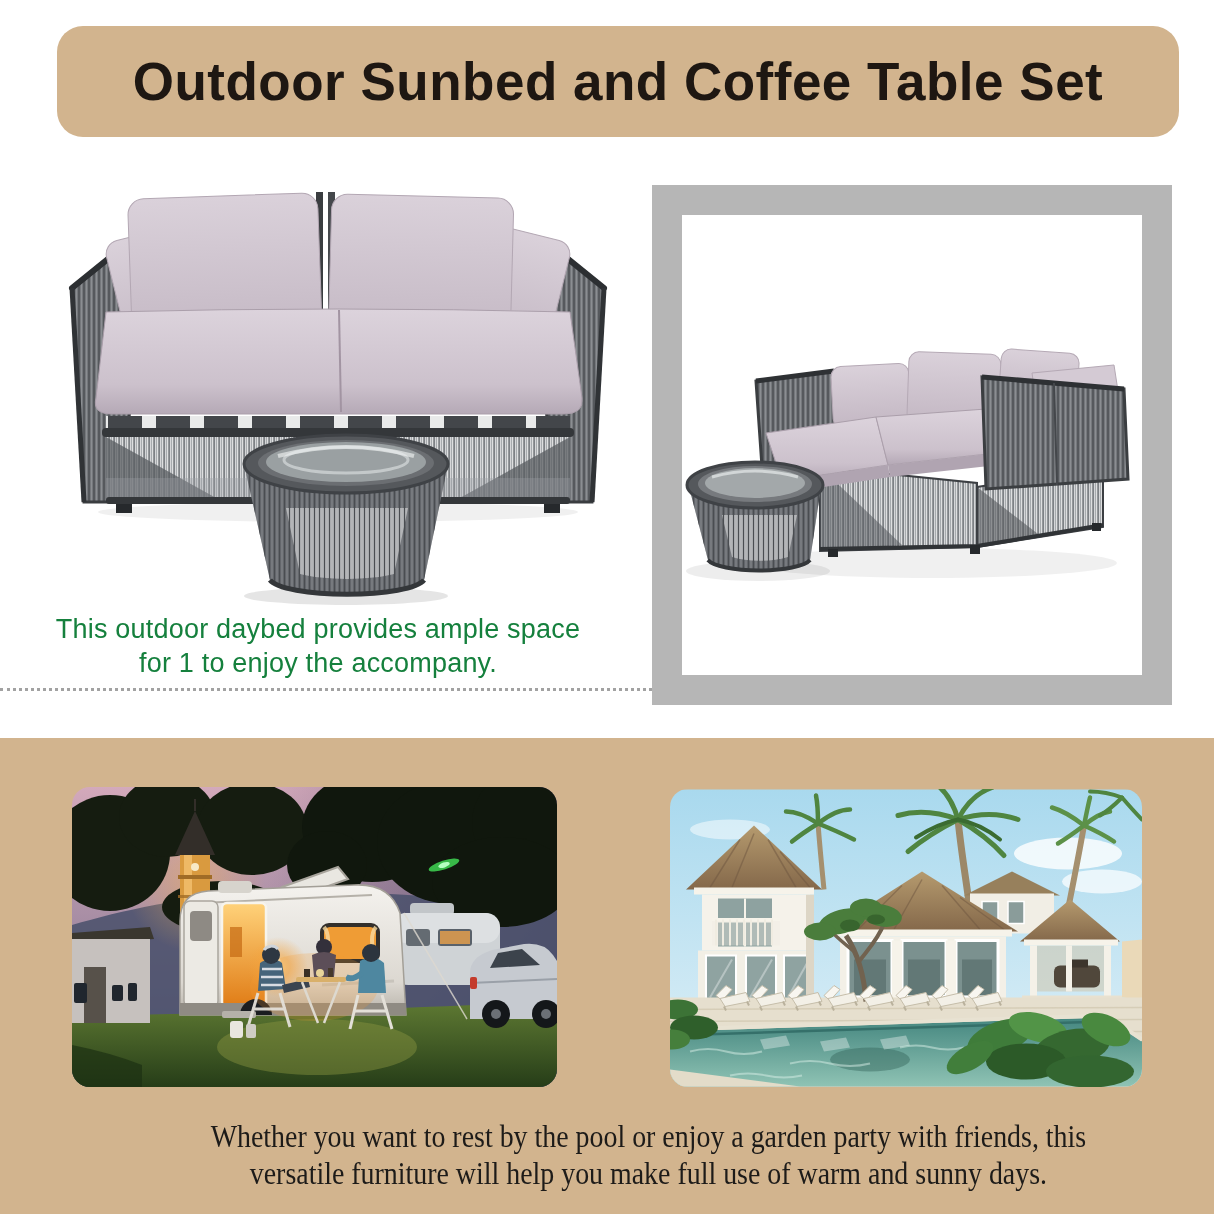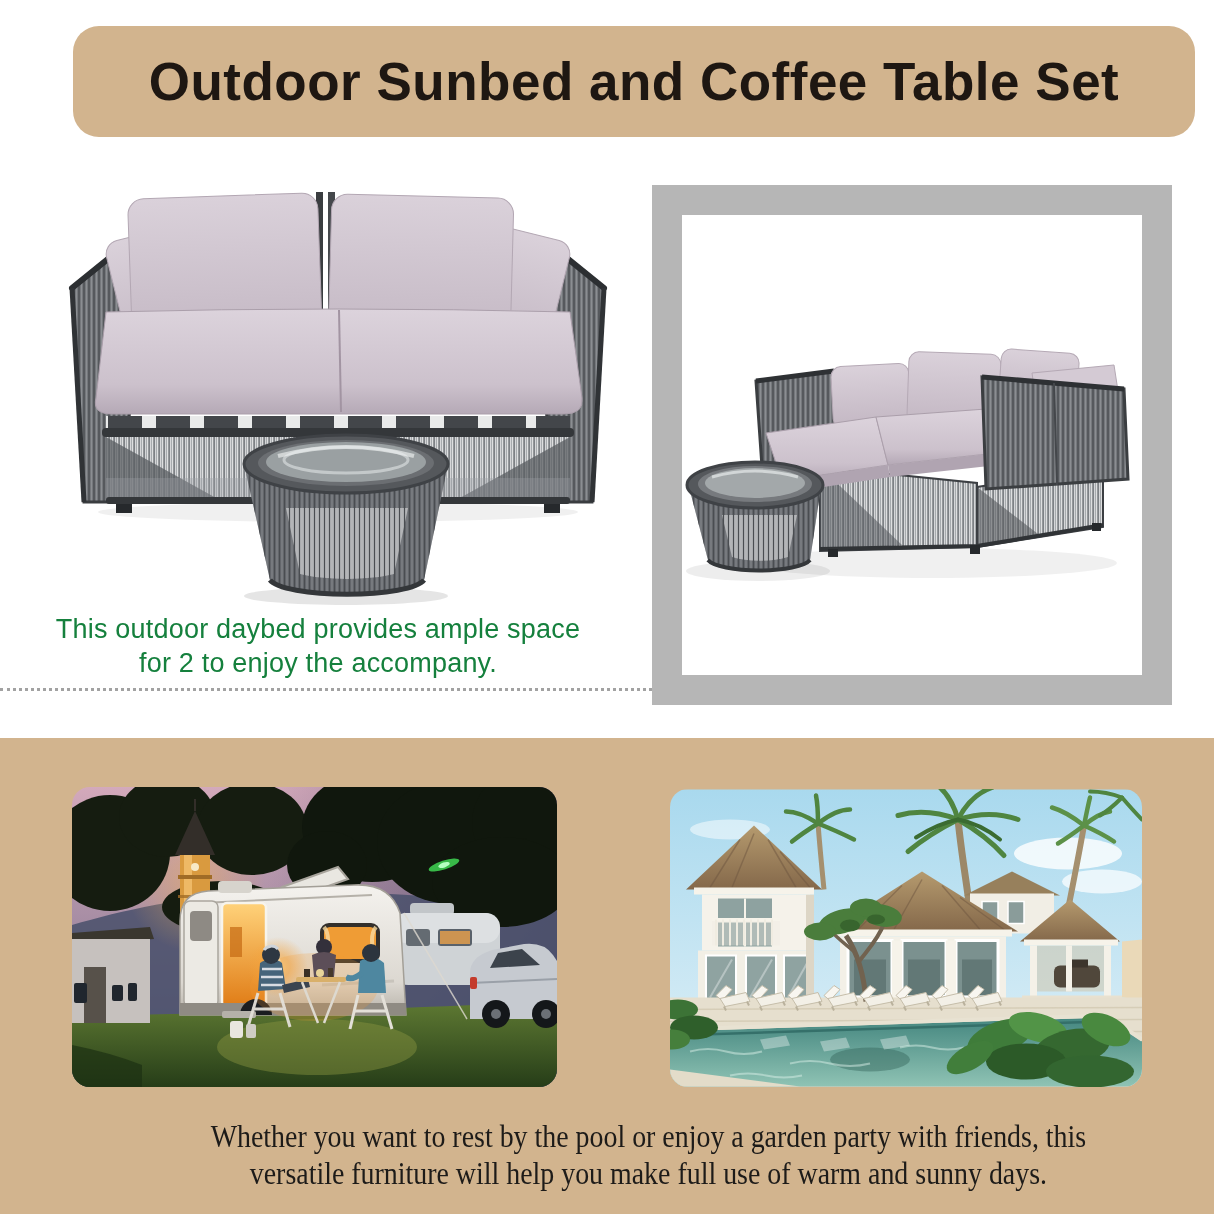--- a/index.html
+++ b/index.html
@@ -1,19 +1,19 @@
 <!DOCTYPE html>
 <html><head>
 <meta charset="utf-8">
 <style>
   html,body{margin:0;padding:0;background:#ffffff;}
   .stage{position:relative;width:1214px;height:1214px;background:#ffffff;overflow:hidden;
          font-family:"Liberation Sans",sans-serif;}
   .banner{position:absolute;left:57px;top:26px;width:1122px;height:111px;background:#d2b48e;
-          border-radius:26px;display:flex;align-items:center;justify-content:center;margin-left:16px;}
+          border-radius:26px;display:flex;align-items:center;justify-content:center;}
   .banner-title{font-family:"Liberation Sans",sans-serif;font-weight:700;font-size:53px;
           color:#1e1712;letter-spacing:.5px;white-space:nowrap;}
   .photo-front{position:absolute;left:58px;top:160px;width:560px;height:450px;}
   .caption{position:absolute;left:0px;top:612px;width:636px;text-align:center;
           font-size:27px;line-height:34px;color:#15803d;letter-spacing:.2px;}
   .divider{position:absolute;left:0px;top:688px;width:652px;height:0;
           border-top:3px dotted #a2a2a2;}
   .framed{position:absolute;left:652px;top:185px;width:520px;height:520px;box-sizing:border-box;
           border:30px solid #b6b6b6;background:#ffffff;}
   .framed svg{position:absolute;left:0;top:0;}
@@ -120,21 +120,21 @@
       <ellipse cx="288" cy="302" rx="80" ry="20" fill="#9aa0a2"></ellipse>
       <ellipse cx="288" cy="300" rx="62" ry="13" fill="none" stroke="#d6dadb" stroke-width="3" opacity="0.7"></ellipse>
       <path d="M220,296 Q288,278 356,296" stroke="#eef1f1" stroke-width="4" fill="none" opacity="0.65"></path>
       <ellipse cx="288" cy="304" rx="102" ry="29" fill="none" stroke="#3f4246" stroke-width="3"></ellipse>
       <path d="M212,420 A 78 17 0 0 0 366,420" stroke="#34373a" stroke-width="5" fill="none"></path>
     </g>
   </svg>
 
   <div class="caption">
     <div>This outdoor daybed provides ample space</div>
-    <div>for 2 to enjoy the accompany.</div>
+    <div>for 1 to enjoy the accompany.</div>
   </div>
 
   <div class="divider"></div>
 
   <div class="framed">
     <svg width="460" height="460" viewBox="0 0 460 460">
       <g>
         <ellipse cx="250" cy="348" rx="185" ry="15" fill="#000" opacity="0.06"></ellipse>
         <ellipse cx="76" cy="356" rx="72" ry="10" fill="#000" opacity="0.07"></ellipse>
         <polygon points="74,166 152,156 156,248 80,252" fill="url(#ropeA)" stroke="#3b3e41" stroke-width="3"></polygon>

